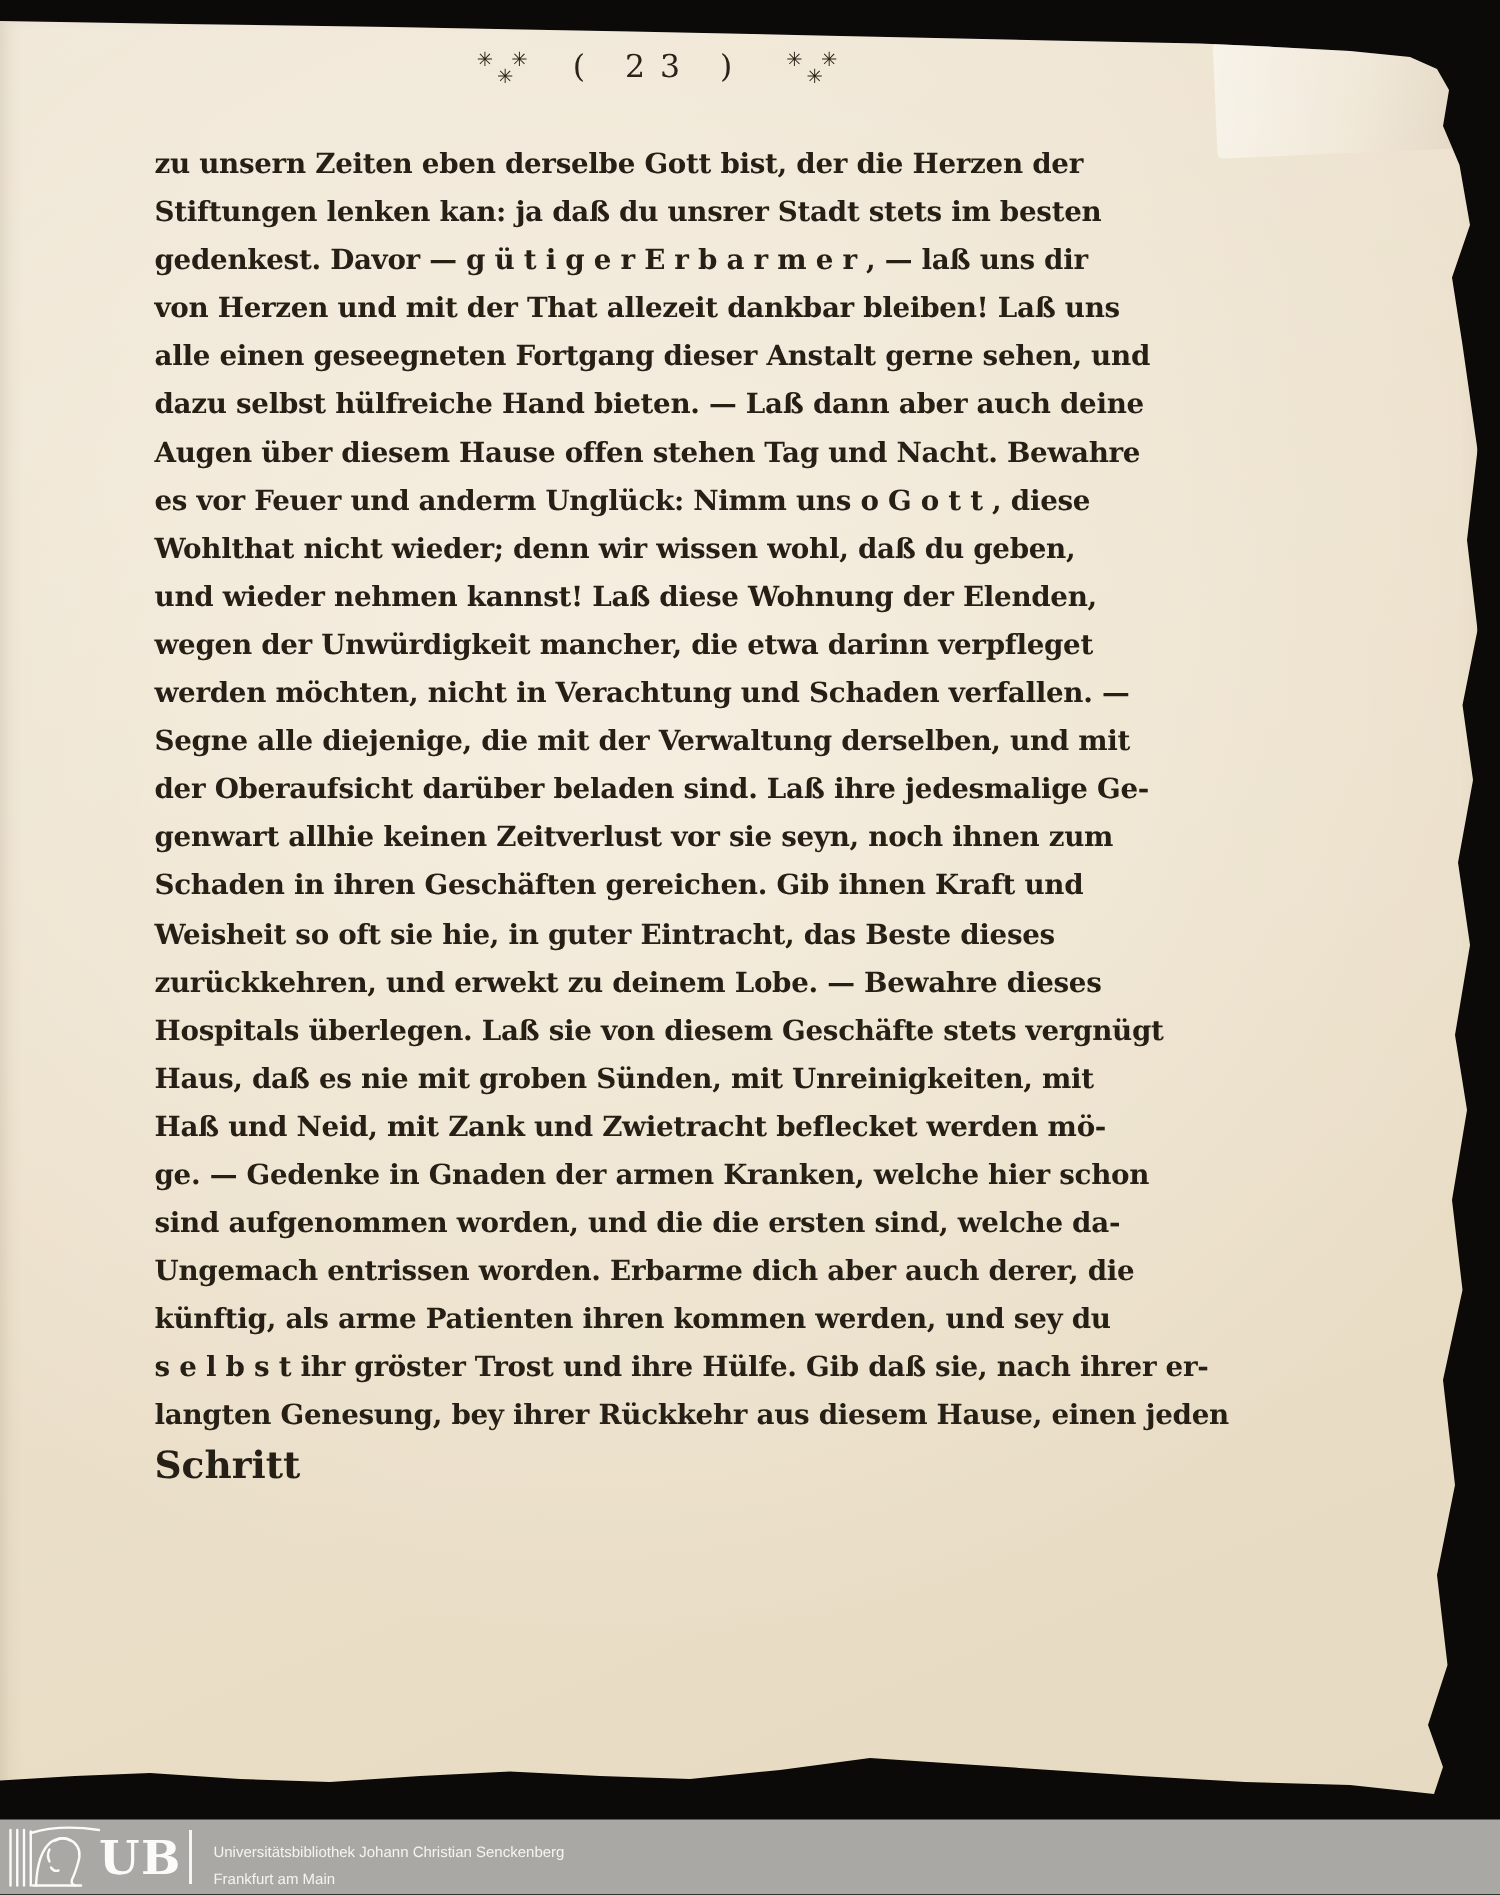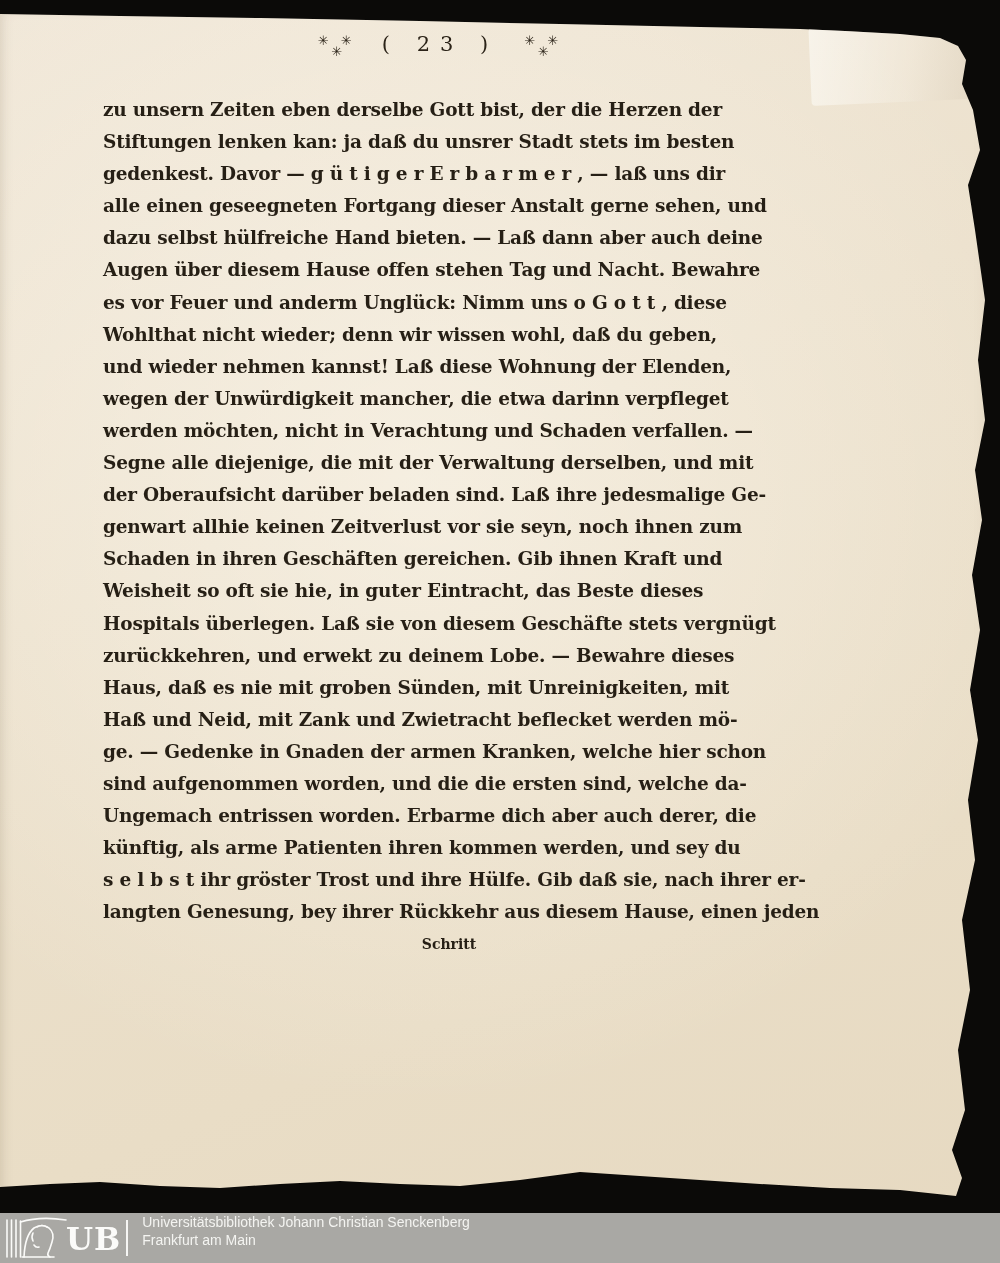--- a/index.html
+++ b/index.html
@@ -57,48 +57,48 @@
     color:#261f15;
     margin-top:20px;
   }
   .tline{
     white-space:nowrap;
     font-size:18.5px;line-height:32.1px;font-weight:700;
     letter-spacing:-0.2px;
     font-family:"DejaVu Serif", serif;
   }
   .catchword{
-    text-align:center;width:692px;
-    font-size:14px;line-height:32.1px;font-weight:700;
+    text-align:left;width:692px;
+    font-size:25px;line-height:32.1px;font-weight:700;
     color:#261f15;
   }
   
   .banner{
     position:absolute;left:0;top:1213px;width:1000px;height:50px;
     background:#a9a8a4;
-    display:flex;align-items:flex-start;
+    display:flex;align-items:flex-end;
   }
   .logo{
     display:flex;align-items:center;height:100%;
     padding-left:4px;
   }
   .logo svg{display:block;}
   .ub{
     font-family:"DejaVu Serif", serif;font-weight:700;
     font-size:31px;color:#fbfbf9;letter-spacing:1px;
     margin-left:-2px;line-height:1;
     transform:translateY(1px);
   }
   .divider{
     width:2px;height:36px;background:#f6f6f4;margin-left:5px;margin-right:14px;
   }
   .banner-text{
     color:#f4f4f1;
     font-family:"Liberation Sans", sans-serif;
-    font-size:14px;line-height:18px;font-weight:400;
+    font-size:10px;line-height:18px;font-weight:400;
   }
 </style>
 </head>
 <body>
 
 <div class="stage">
 
   <div class="paper">
     <div class="fold"></div>
 
@@ -112,35 +112,36 @@
         <span class="row1">✳ ✳</span>
         <span class="row2">✳</span>
       </div>
     </div>
 
     <div class="textblock">
       <div>
           <div class="tline">zu unsern Zeiten eben derselbe Gott bist,  der die Herzen der</div>
           <div class="tline">Stiftungen lenken kan: ja daß du unsrer Stadt stets im besten</div>
           <div class="tline">gedenkest.   Davor — g ü t i g e r  E r b a r m e r , —  laß uns dir</div>
+          <div class="tline">von Herzen und mit der That allezeit dankbar bleiben!  Laß uns</div>
           <div class="tline">alle einen geseegneten Fortgang dieser Anstalt gerne sehen, und</div>
           <div class="tline">dazu selbst hülfreiche Hand bieten.  —  Laß dann aber auch deine</div>
           <div class="tline">Augen über diesem Hause offen stehen Tag und Nacht. Bewahre</div>
           <div class="tline">es vor Feuer und anderm Unglück:  Nimm uns o G o t t ,  diese</div>
           <div class="tline">Wohlthat nicht wieder; denn wir wissen wohl, daß du geben,</div>
           <div class="tline">und wieder nehmen kannst! Laß diese Wohnung der Elenden,</div>
           <div class="tline">wegen der Unwürdigkeit mancher,  die etwa darinn verpfleget</div>
           <div class="tline">werden möchten,  nicht in Verachtung und Schaden verfallen. —</div>
           <div class="tline">Segne alle diejenige, die mit der Verwaltung derselben, und mit</div>
           <div class="tline">der Oberaufsicht darüber beladen sind.  Laß ihre jedesmalige Ge-</div>
           <div class="tline">genwart allhie keinen Zeitverlust vor sie seyn,  noch ihnen zum</div>
           <div class="tline">Schaden in ihren Geschäften gereichen.   Gib ihnen Kraft und</div>
           <div class="tline">Weisheit so oft sie hie,  in guter Eintracht,  das Beste dieses</div>
+          <div class="tline">zurückkehren, und erwekt zu deinem Lobe.  —  Bewahre dieses</div>
           <div class="tline">Hospitals überlegen. Laß sie von diesem Geschäfte stets vergnügt</div>
-          <div class="tline">zurückkehren, und erwekt zu deinem Lobe.  —  Bewahre dieses</div>
           <div class="tline">Haus, daß es nie mit groben Sünden,  mit Unreinigkeiten,  mit</div>
           <div class="tline">Haß und Neid,  mit Zank und Zwietracht beflecket werden mö-</div>
           <div class="tline">ge. — Gedenke in Gnaden der armen Kranken, welche hier schon</div>
           <div class="tline">sind aufgenommen worden,  und die die ersten sind,  welche da-</div>
           <div class="tline">Ungemach entrissen worden.   Erbarme dich aber auch derer,  die</div>
           <div class="tline">künftig,  als arme Patienten ihren kommen werden, und sey du</div>
           <div class="tline">s e l b s t  ihr gröster Trost und ihre Hülfe.  Gib daß sie,  nach ihrer er-</div>
           <div class="tline">langten Genesung, bey ihrer Rückkehr aus diesem Hause, einen jeden</div>
         </div>
       <div class="catchword">Schritt</div>

